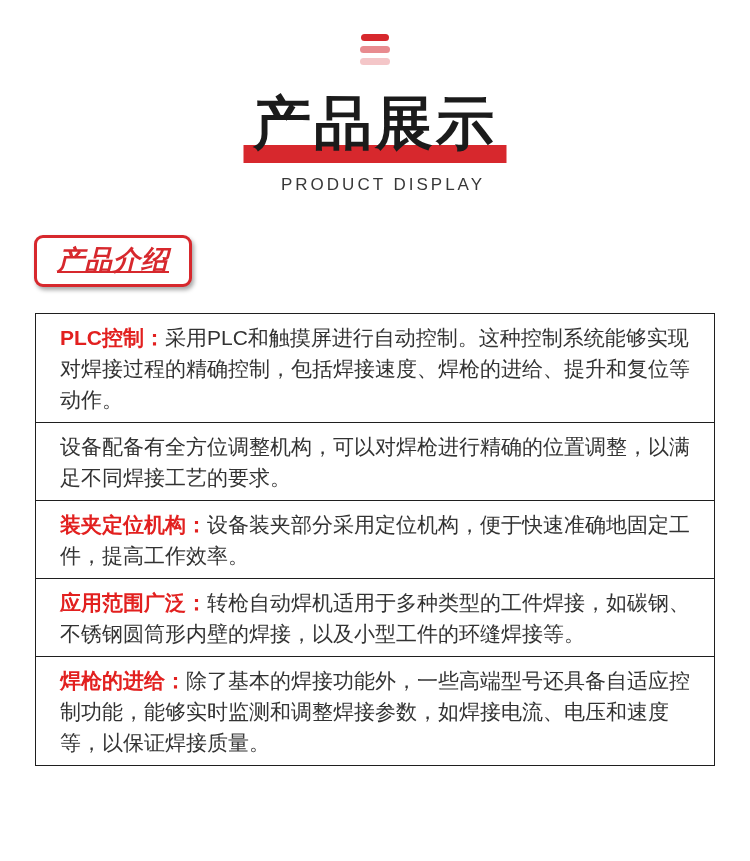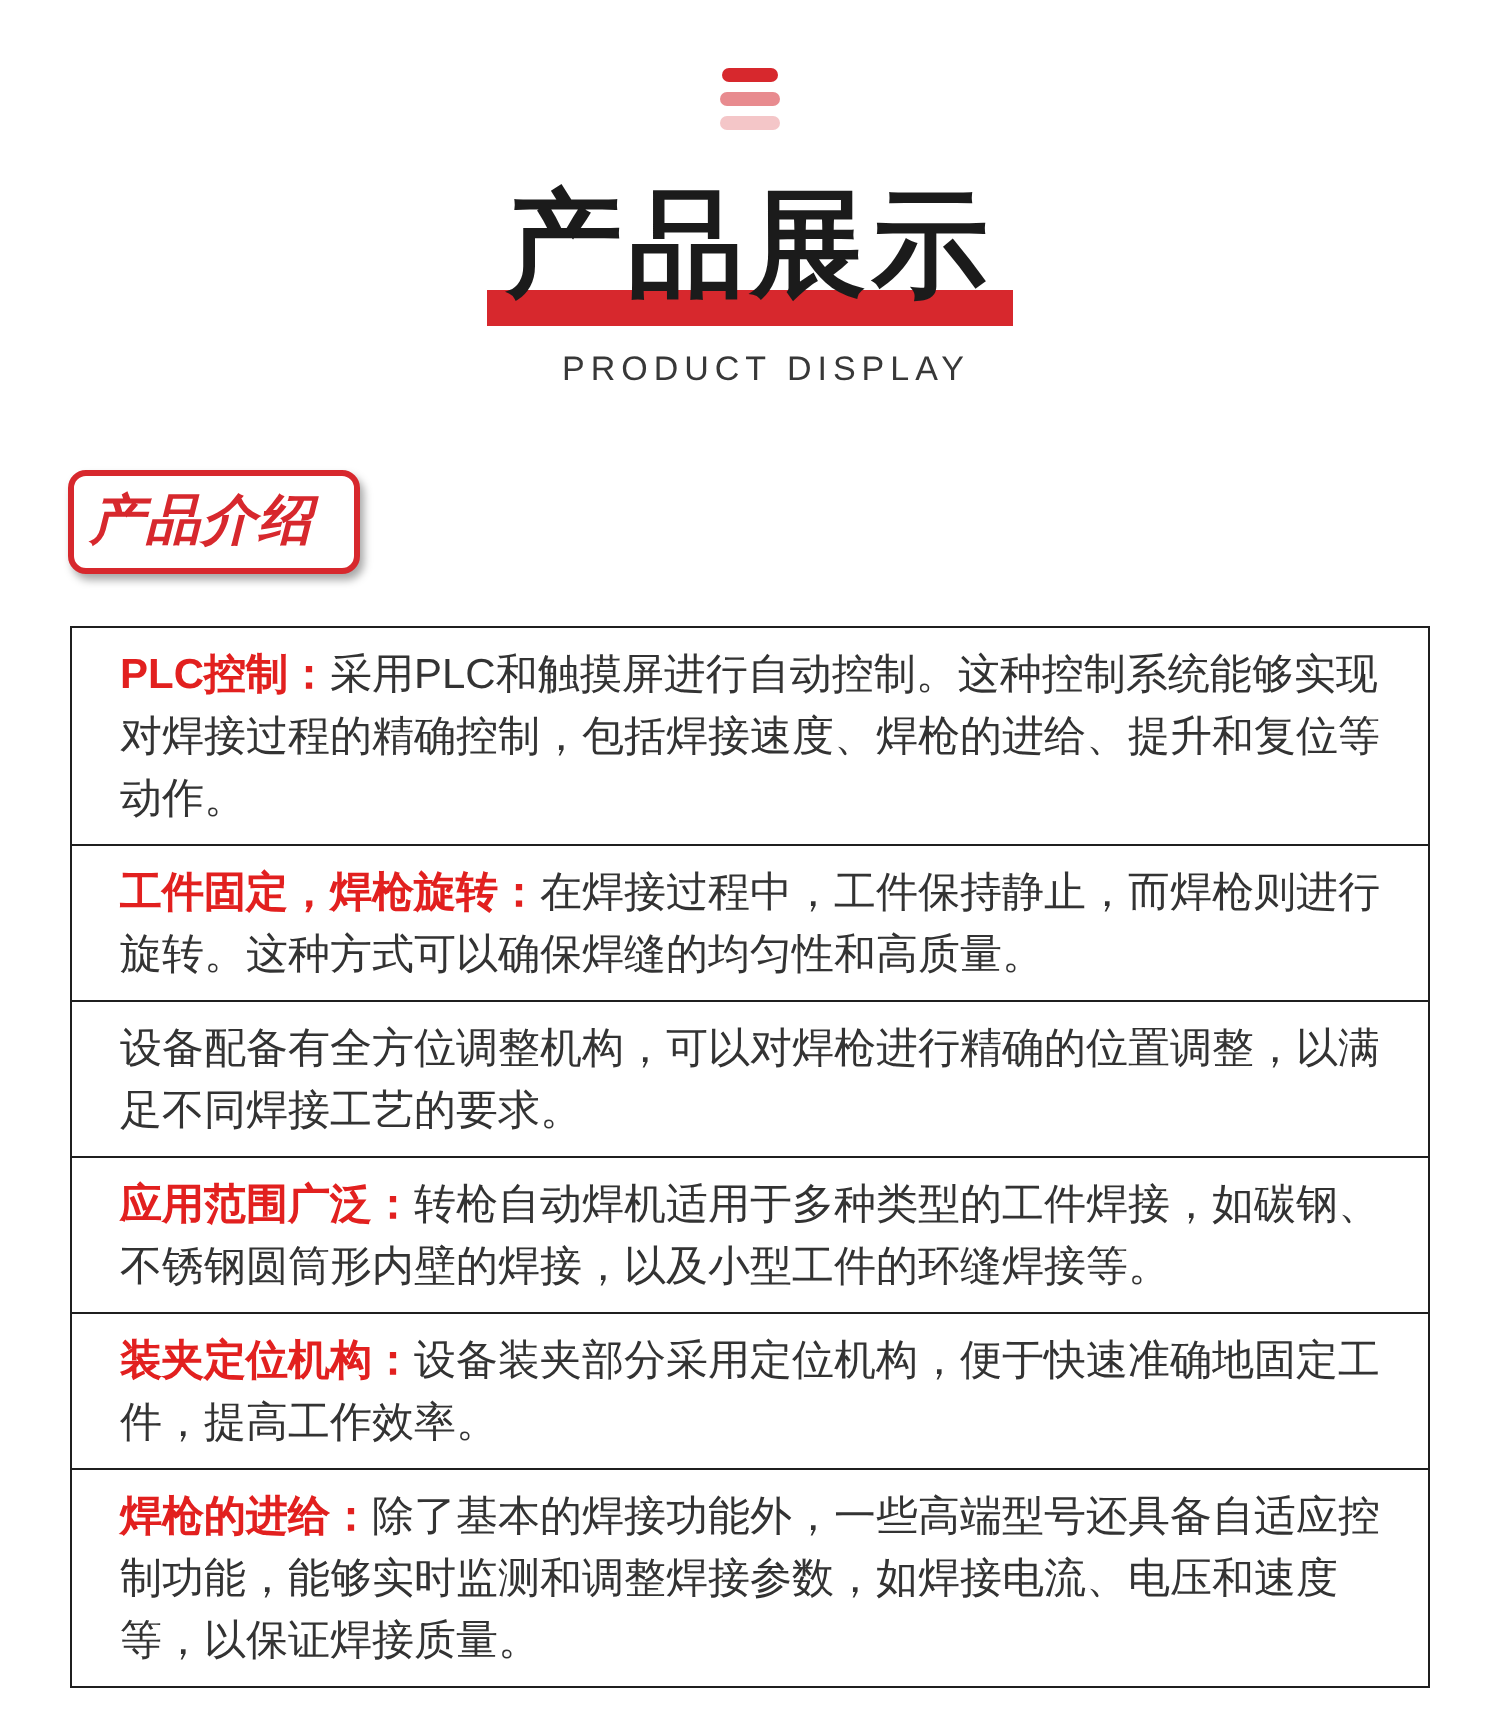--- a/index.html
+++ b/index.html
@@ -66,26 +66,27 @@
   }
 
   
   .intro-badge {
     display:inline-block;
     margin:40px 0 0 34px;
     background:#ffffff;
     border:3px solid #d7282d;
     border-radius:9px;
     box-shadow:2px 3px 4px rgba(0,0,0,0.35);
-    padding:4px 20px 6px 8px;
+    padding:4px 20px 6px 20px;
     font-size:27px;
     font-weight:bold;
     font-style:italic;
     color:#d7282d;
     letter-spacing:1px;
+    text-decoration:underline;
   }
 
   
   .features-box {
     margin:26px 35px 28px 35px;
     border:1.5px solid #1f1f1f;
     background:#ffffff;
   }
   .feature-row {
     padding:8px 24px 7px 24px;
@@ -120,35 +121,32 @@
   <div class="page-subtitle">PRODUCT DISPLAY</div>
 
   <div class="intro-badge">产品介绍</div>
 
   <div class="features-box">
 
     <div class="feature-row">
       <p class="feature-text"><span class="feature-heading">PLC控制：</span><span>采用PLC和触摸屏进行自动控制。这种控制系统能够实现对焊接过程的精确控制，包括焊接速度、焊枪的进给、提升和复位等动作。</span></p>
     </div>
 
-    <div class="feature-row">
-      <p class="feature-text"><span class="feature-heading">工件固定，焊枪旋转：</span><span>在焊接过程中，工件保持静止，而焊枪则进行旋转。这种方式可以确保焊缝的均匀性和高质量。</span></p>
-    </div>
 
     <div class="feature-row">
       <p class="feature-text"><span class="feature-heading"></span><span>设备配备有全方位调整机构，可以对焊枪进行精确的位置调整，以满足不同焊接工艺的要求。</span></p>
     </div>
 
 
     <div class="feature-row">
-      <p class="feature-text"><span class="feature-heading">应用范围广泛：</span><span>转枪自动焊机适用于多种类型的工件焊接，如碳钢、不锈钢圆筒形内壁的焊接，以及小型工件的环缝焊接等。</span></p>
+      <p class="feature-text"><span class="feature-heading">装夹定位机构：</span><span>设备装夹部分采用定位机构，便于快速准确地固定工件，提高工作效率。</span></p>
     </div>
 
     <div class="feature-row">
-      <p class="feature-text"><span class="feature-heading">装夹定位机构：</span><span>设备装夹部分采用定位机构，便于快速准确地固定工件，提高工作效率。</span></p>
+      <p class="feature-text"><span class="feature-heading">应用范围广泛：</span><span>转枪自动焊机适用于多种类型的工件焊接，如碳钢、不锈钢圆筒形内壁的焊接，以及小型工件的环缝焊接等。</span></p>
     </div>
 
     <div class="feature-row">
       <p class="feature-text"><span class="feature-heading">焊枪的进给：</span><span>除了基本的焊接功能外，一些高端型号还具备自适应控制功能，能够实时监测和调整焊接参数，如焊接电流、电压和速度等，以保证焊接质量。</span></p>
     </div>
 
   </div>
 
 </div>
 

